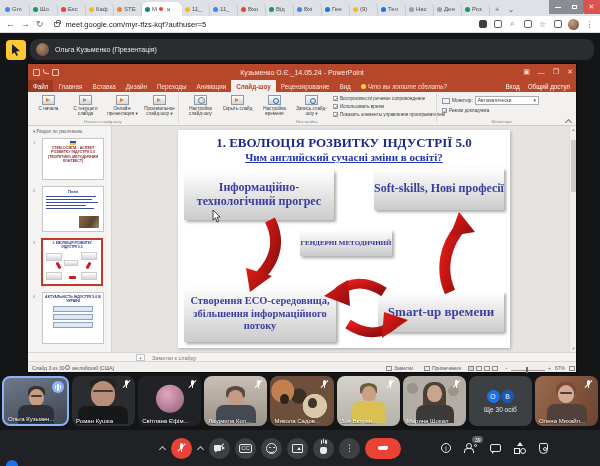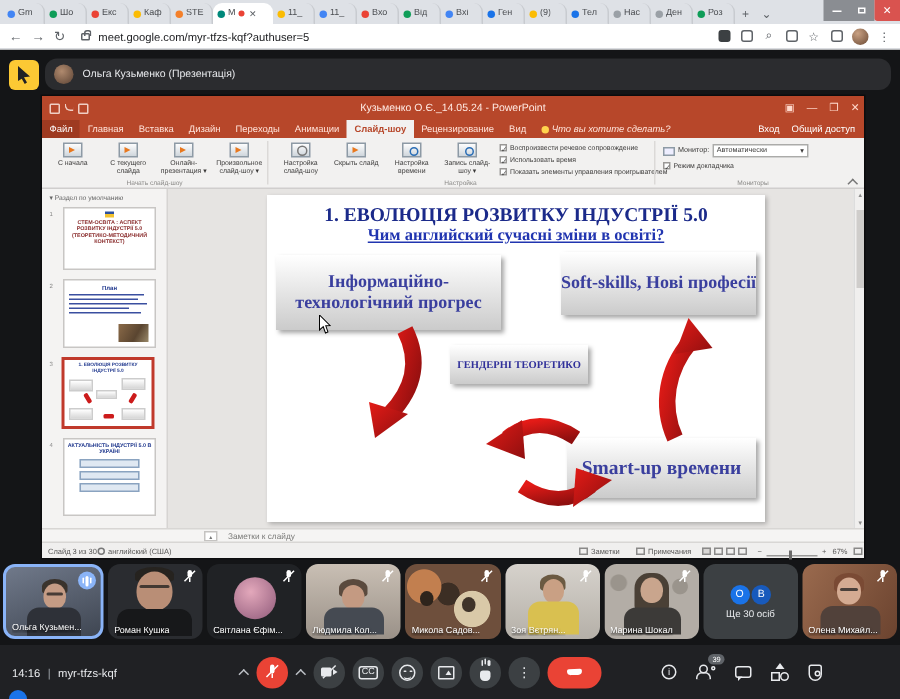--- a/index.html
+++ b/index.html
@@ -448,21 +448,22 @@
           <div class="t4bar"></div>
           <div class="t4bar"></div>
         </div>
       </div>
 
       <div id="slide">
         <div class="ttl1">1. ЕВОЛЮЦІЯ РОЗВИТКУ ІНДУСТРІЇ 5.0</div>
         <div class="ttl2">Чим английский  сучасні зміни в освіті?</div>
         <div class="sbox tr">Soft-skills, Нові професії</div>
         <div class="sbox tl">Інформаційно-технологічний прогрес</div>
-        <div class="sbox ct">ГЕНДЕРНІ ТЕОРЕТИКО</div>
+        <div class="sbox ct">ГЕНДЕРНІ МЕТОДИЧНИЙ</div>
+        <div class="sbox bl">Створення ЕСО-середовища, збільшення інформаційного потоку</div>
         <div class="sbox br">Smart-up времени</div>
         <svg id="arrows" viewBox="0 0 332 218">
           <defs>
             <linearGradient id="rg" x1="0" y1="0" x2="1" y2="1">
               <stop offset="0" stop-color="#e41b17"></stop>
                 <stop offset="1" stop-color="#8f0f0f"></stop>
             </linearGradient>
           </defs>
           <path d="M92,90 C103,112 97,130 82,146" stroke="url(#rg)" stroke-width="11" fill="none"></path>
           <polygon points="68,138 94,146 72,162" fill="url(#rg)"></polygon>
@@ -599,25 +600,20 @@
       <div class="mo">
           <span class="mb"></span>
           <span class="ms"></span>
           <span class="sl"></span>
         </div>
       <div class="nm">Олена Михайл...</div>
     </div>
   </div>
 
   <div id="cbar">
-    <div id="cleft">
-      <span>14:16</span>
-      <span class="sep">|</span>
-      <span>myr-tfzs-kqf</span>
-    </div>
     <div id="cmid">
       <span class="chev"></span>
       <span class="cbtn red">
           <span class="micb">
             <span class="mb"></span>
             <span class="ms"></span>
             <span class="sl"></span>
           </span>
         </span>
       <span class="chev"></span>

